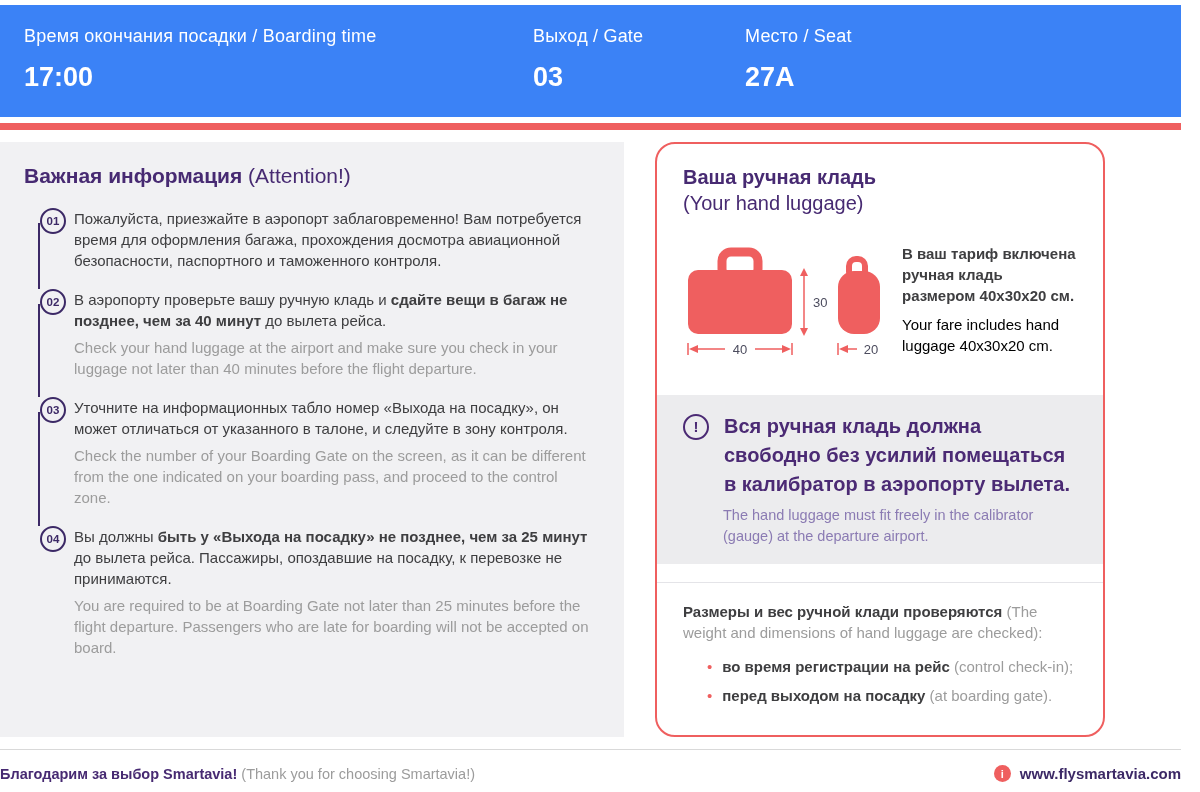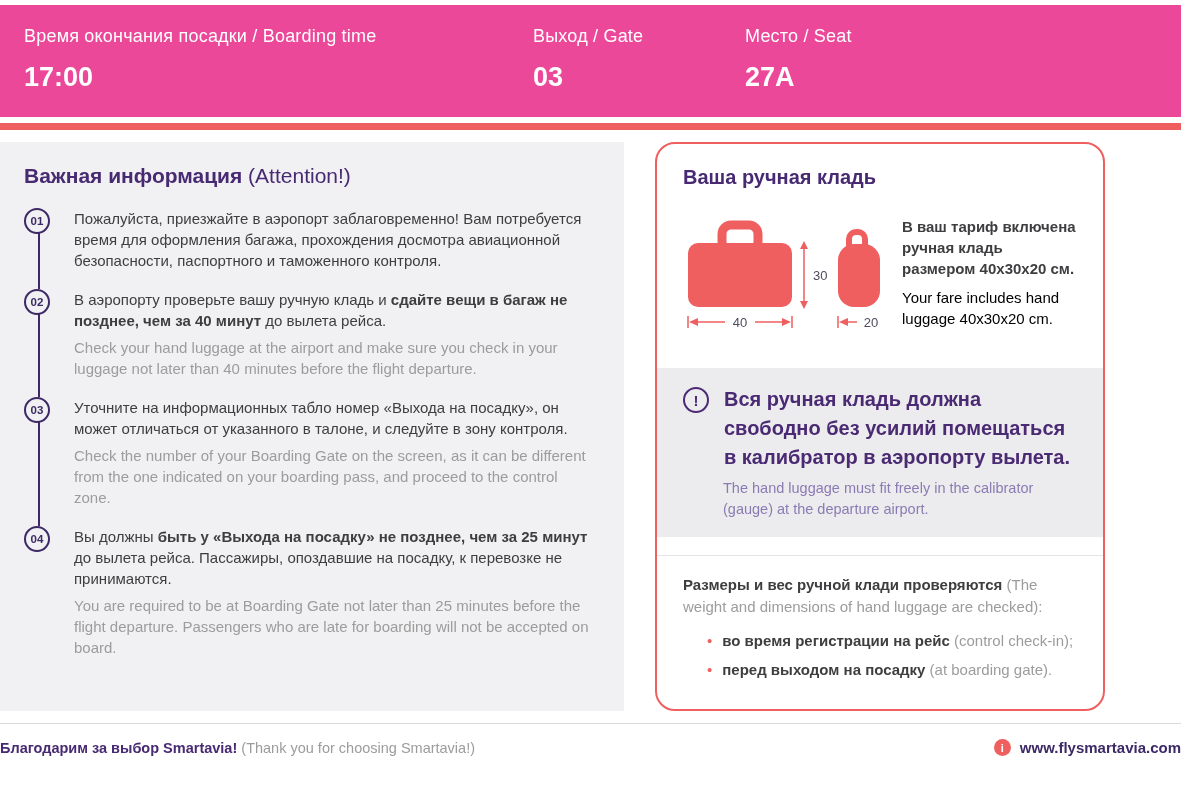--- a/index.html
+++ b/index.html
@@ -7,21 +7,21 @@
     margin: 0;
     background: #ffffff;
     font-family: "Liberation Sans", sans-serif;
     color: #3e3e40;
   }
   .page { width: 1181px; padding-top: 5px; }
 
   
   .topbar {
     height: 112px;
-    background: #ec4899;
+    background: #3b82f6;
     color: #fff;
     display: flex;
     padding: 21px 0 0 24px;
   }
   .col-time { width: 509px; }
   .col-gate { width: 212px; }
   .col-seat { flex: 1; }
   .top-label { font-size: 18px; letter-spacing: .2px; margin-bottom: 15px; }
   .top-value { font-size: 27px; font-weight: 700; }
   .stripe { height: 7px; background: #ef5f5f; margin-top: 6px; }
@@ -39,21 +39,21 @@
 
   .step { position: relative; padding-left: 50px; margin-bottom: 18px; }
   .step:last-child { margin-bottom: 0; }
   .step:not(:last-child)::before {
     content: "";
     position: absolute;
     left: 14px; top: 15px; bottom: -18px;
     width: 2px; background: #3c2966;
   }
   .step-num {
-    position: absolute; left: 0; top: 0; z-index: 1;
+    position: absolute; left: 16px; top: 0; z-index: 1;
     width: 26px; height: 26px;
     background: #f1f1f3;
     border: 2px solid #3c2966; border-radius: 50%;
     color: #3c2966; font-size: 11.5px; font-weight: 700;
     display: flex; align-items: center; justify-content: center;
   }
   .step-ru { margin: 3px 0 6px; font-size: 15px; line-height: 1.4; color: #3e3e40; }
   .step-ru strong { font-weight: 700; }
   .step-en { margin: 0; font-size: 15px; line-height: 1.4; color: #9c9c9c; }
 
@@ -188,20 +188,21 @@
           </p>
           <p class="step-en">You are required to be at Boarding Gate not later than 25 minutes before the flight departure. Passengers who are late for boarding will not be accepted on board.</p>
         </div>
 
       </div>
     </section>
 
     <aside class="right-card">
       <h2 class="card-title">
         <span class="t-bold">Ваша ручная кладь</span><br>
+        <span>(Your hand luggage)</span>
       </h2>
 
       <div class="luggage-row">
         <svg class="luggage-svg" width="205" height="136" viewBox="0 0 205 136">
 
           <g>
             <rect x="39" y="15" width="36" height="26" rx="9" fill="none" stroke="#ef5f5f" stroke-width="9"></rect>
             <rect x="5" y="33" width="104" height="64" rx="10" fill="#ef5f5f"></rect>
           </g>
 

